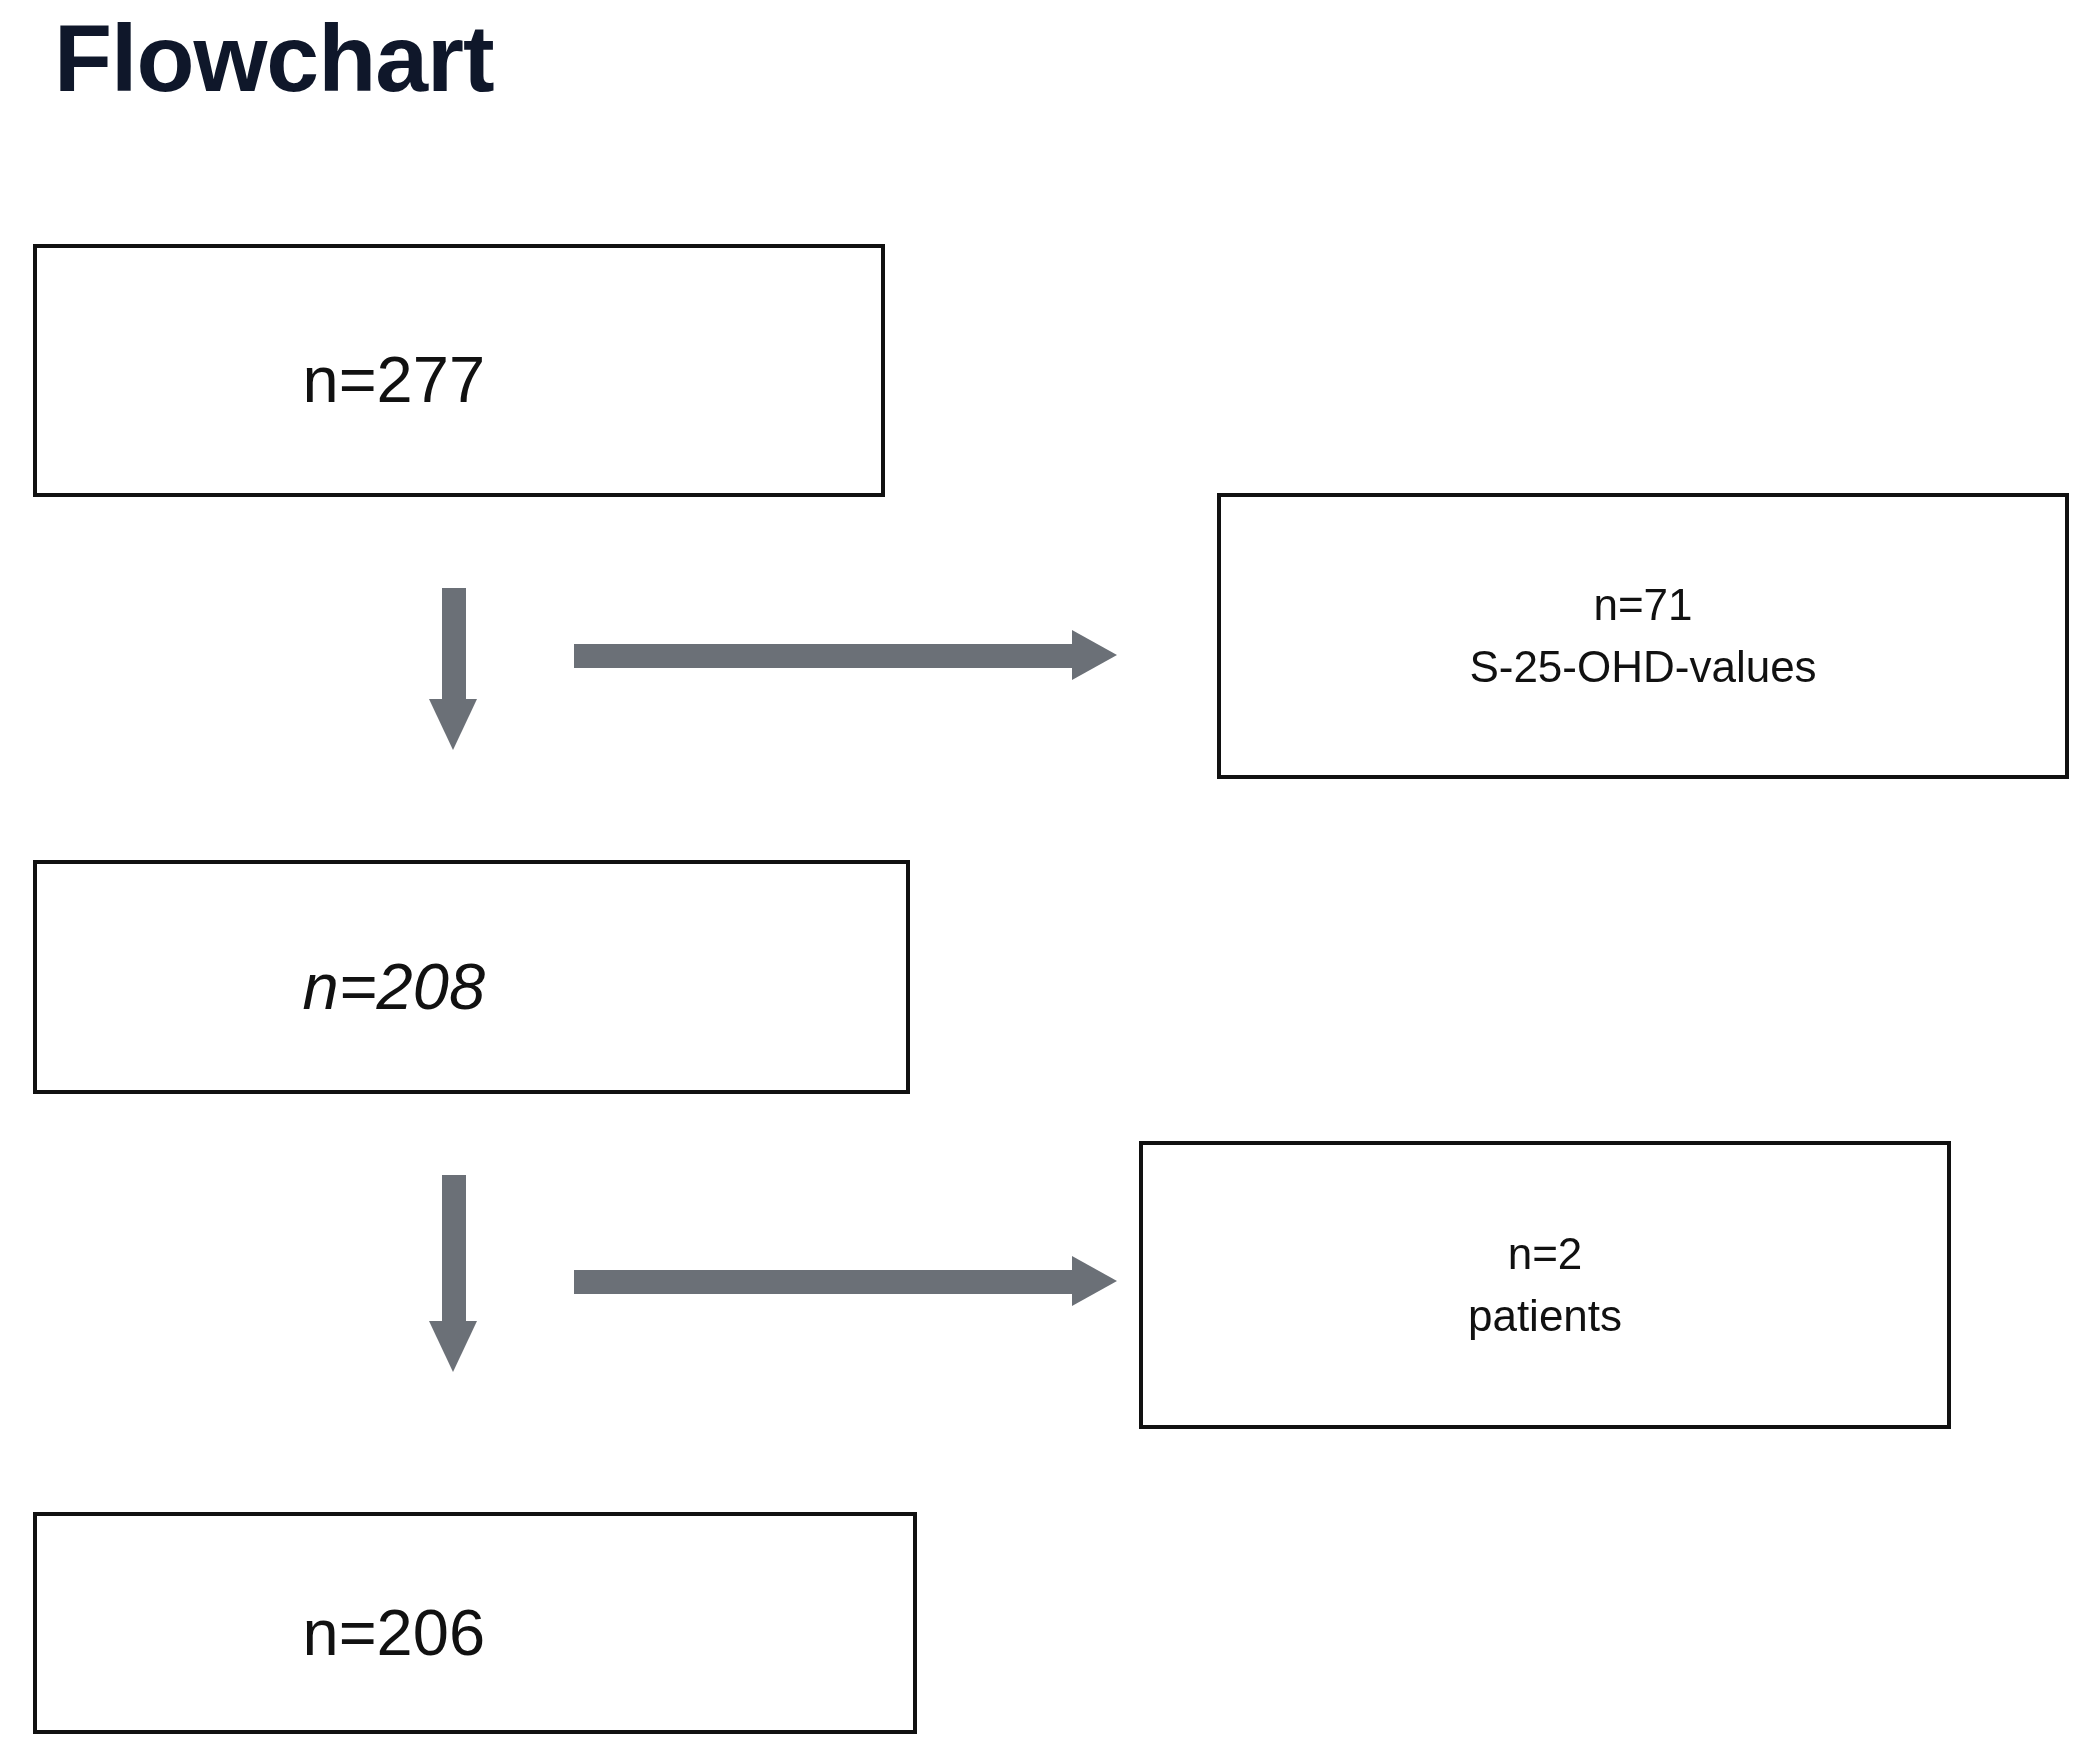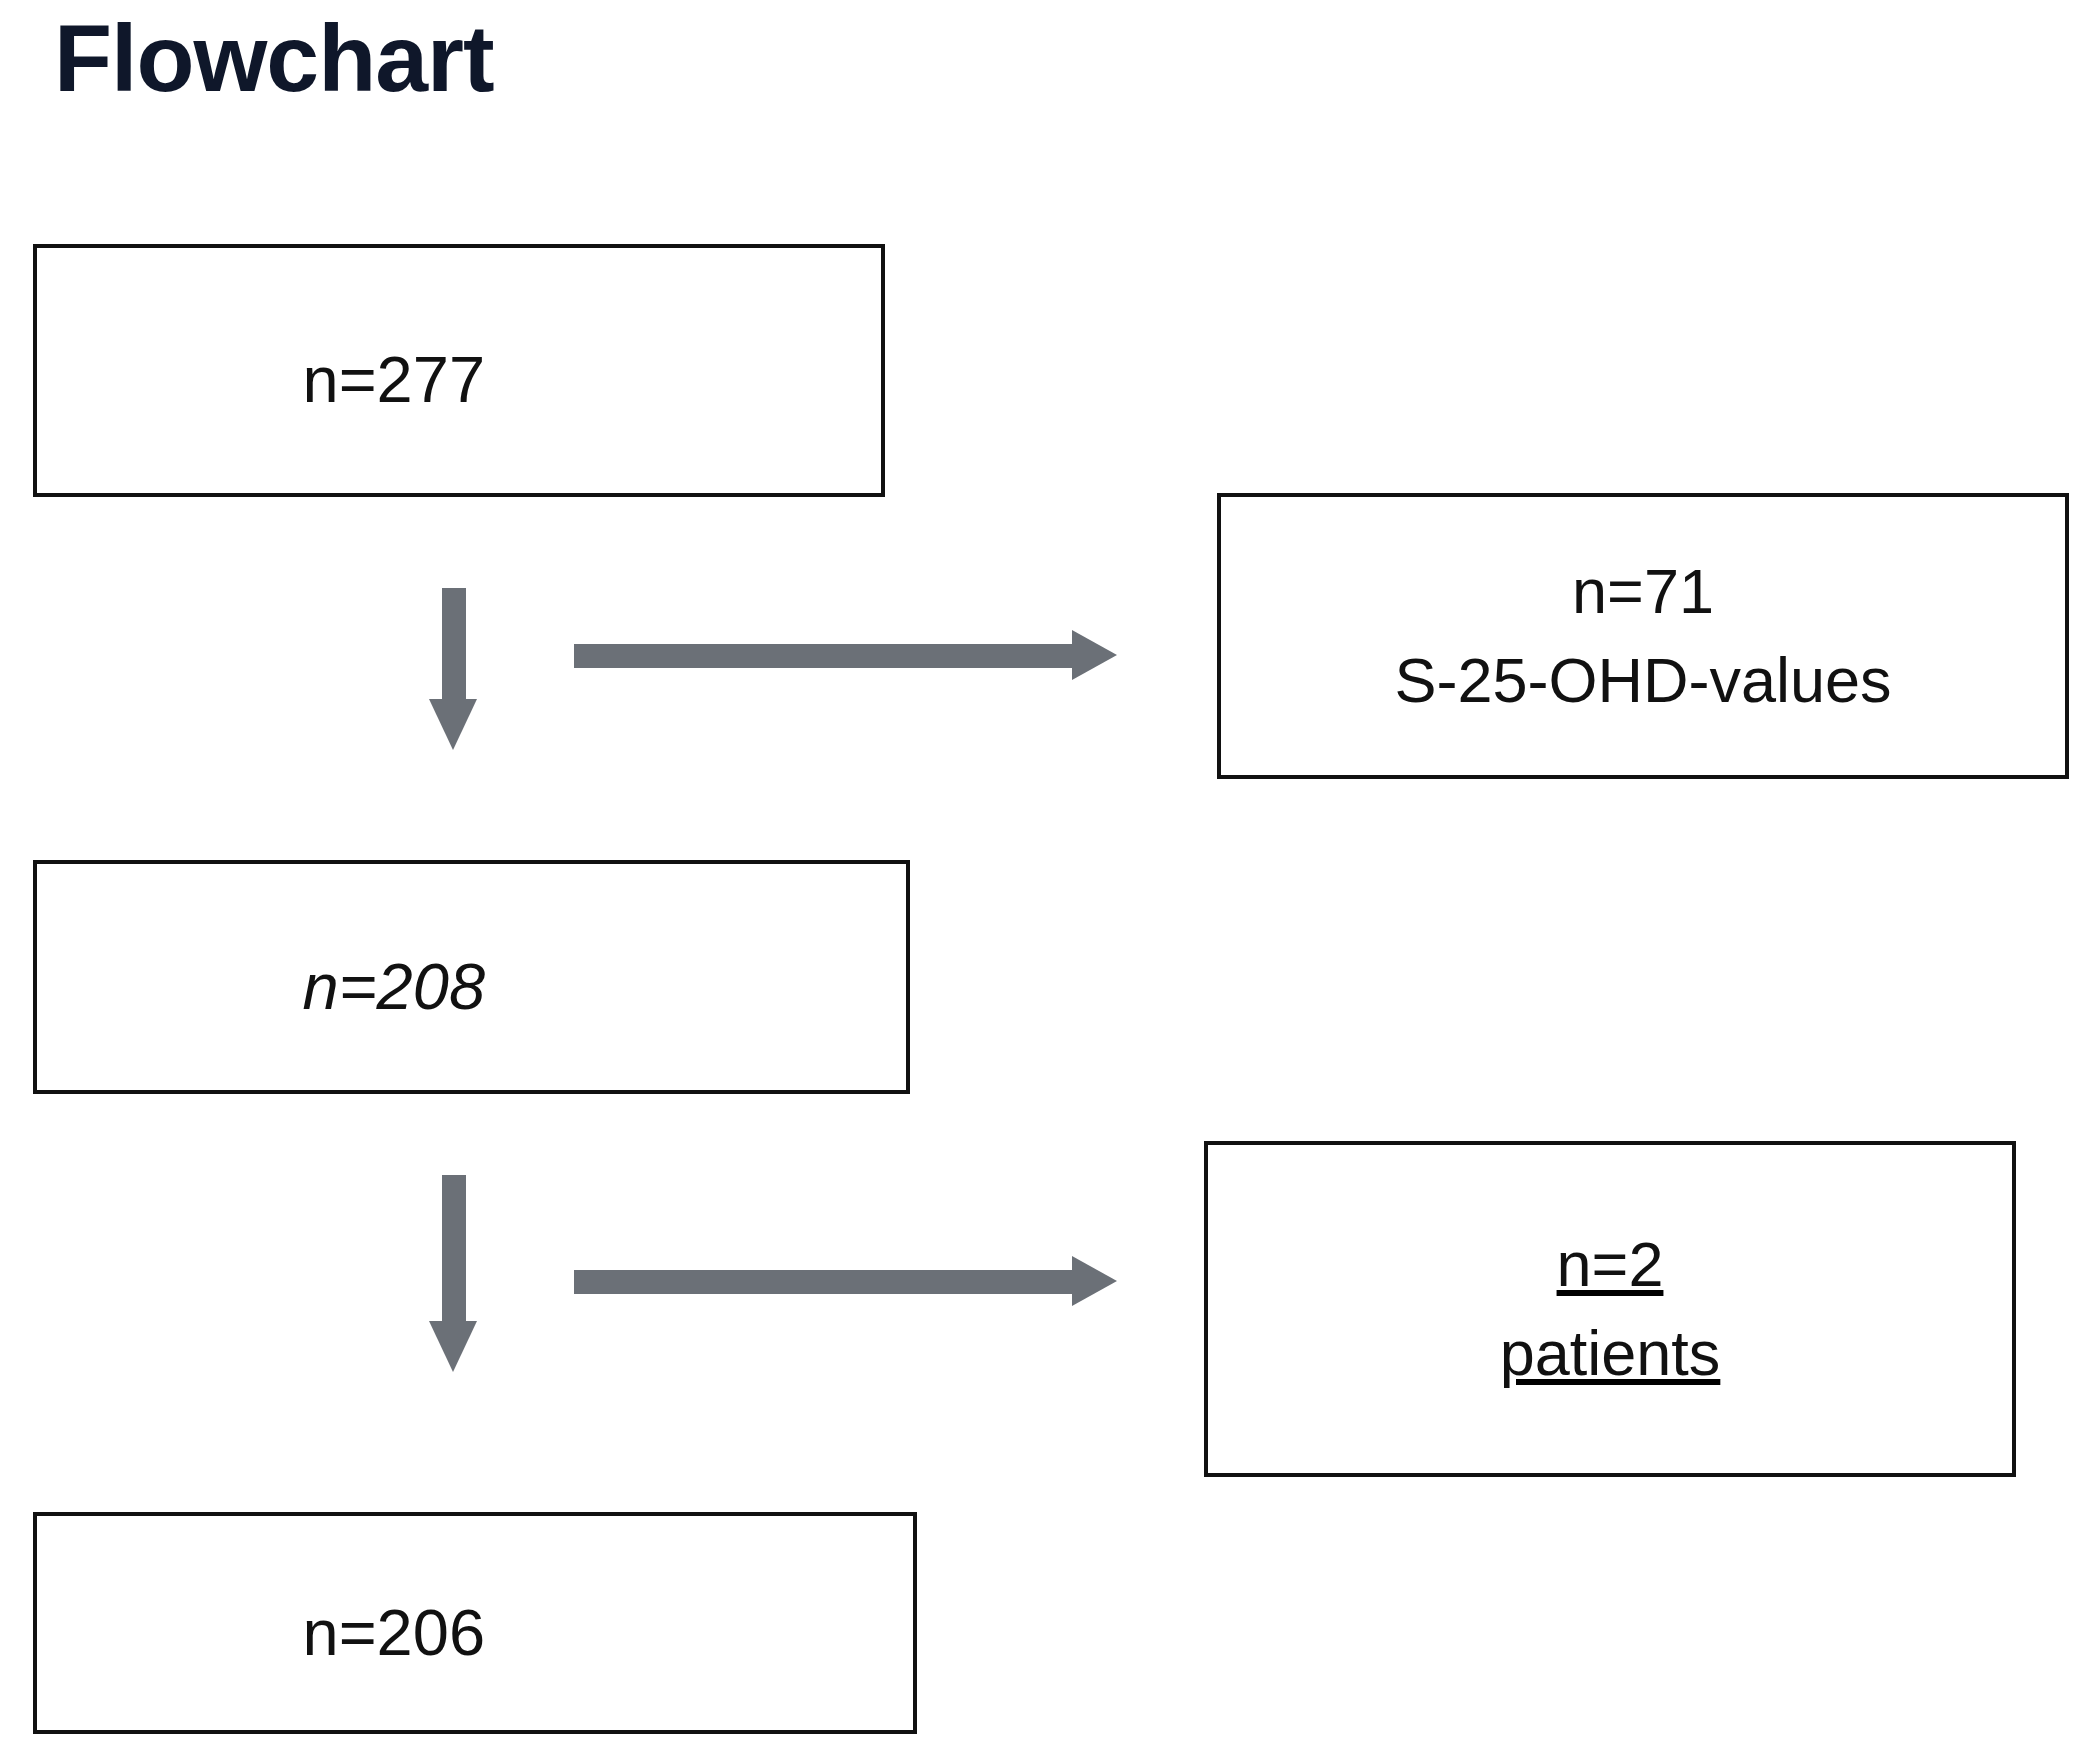--- a/index.html
+++ b/index.html
@@ -45,21 +45,21 @@
     color: #111111;
     white-space: nowrap;
     margin-top: 18px;
   }
   .box-right {
     flex-direction: column;
     justify-content: center;
     align-items: center;
   }
   .box-right .line {
-    font-size: 63px;
+    font-size: 44px;
     color: #111111;
     line-height: 1.42;
     text-align: center;
     white-space: nowrap;
   }
   
   .v-arrow {
     position: absolute;
   }
   .v-arrow .shaft {
@@ -131,21 +131,21 @@
   <div class="v-arrow" style="left:429px; top:1175px; width:49px; height:197px;">
     <div class="shaft" style="height:146px;"></div>
     <div class="head" style="top:146px;"></div>
   </div>
 
   <div class="h-arrow" style="left:574px; top:1256px; width:544px; height:51px;">
     <div class="shaft" style="width:498px;"></div>
     <div class="head" style="left:498px;"></div>
   </div>
 
-  <div class="box box-right" style="left:1204px; top:1141px; width:812px; height:336px;text-decoration:underline;">
+  <div class="box box-right" style="left:1139px; top:1141px; width:812px; height:288px;">
     <span class="line">n=2</span>
     <span class="line">patients</span>
   </div>
 
   <div class="box box-left" style="left:32.5px; top:1512px; width:884px; height:222px;">
     <span class="box-text">n=206</span>
   </div>
 
 </div>
 

